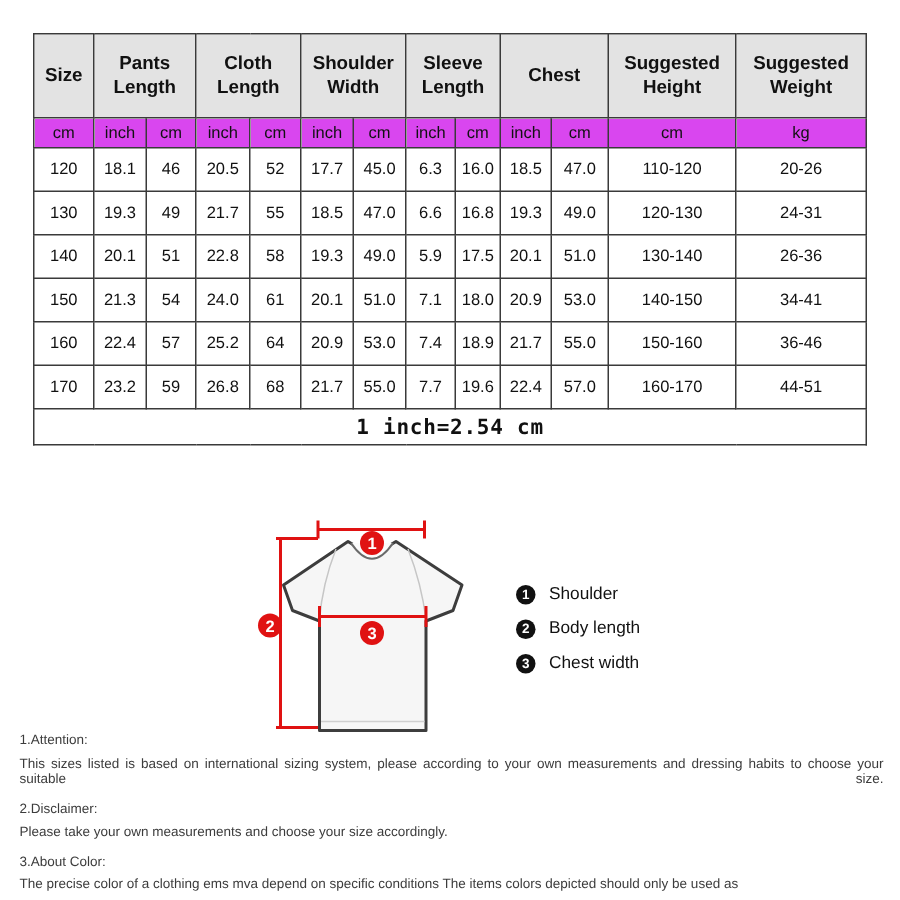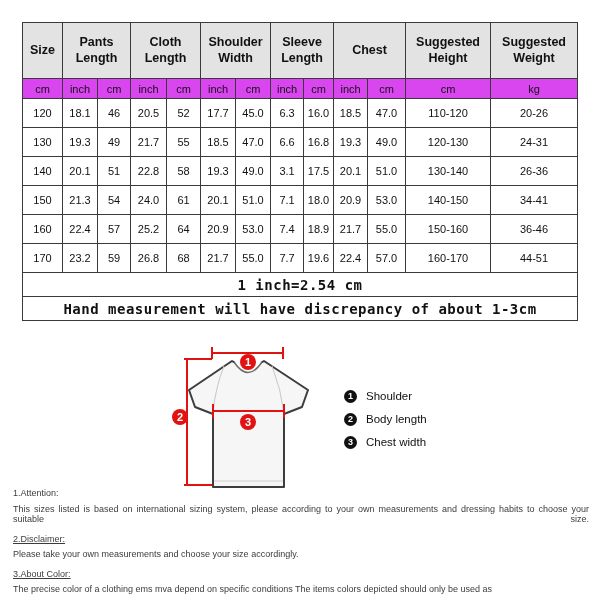--- a/index.html
+++ b/index.html
@@ -87,21 +87,21 @@
   
   .notes {
     position: absolute;
     left: 8px; top: 483px;
     width: 586px;
     font-size: 9px;
     line-height: 10.5px;
     color: #3c3c3c;
   }
   .notes p { margin: 5px; }
-  .notes p.section-gap { margin-top: 9px; text-decoration: underline; }
+  .notes p.section-gap { margin-top: 9px; }
   .notes p.stretch {
     text-align: justify;
     text-align-last: justify;
   }
 </style>
 </head>
 <body>
 
 <table class="size-table">
   <colgroup>
@@ -178,21 +178,21 @@
         <td>24-31</td>
       </tr>
       <tr>
         <td>140</td>
         <td>20.1</td>
         <td>51</td>
         <td>22.8</td>
         <td>58</td>
         <td>19.3</td>
         <td>49.0</td>
-        <td>3.1</td>
+        <td>5.9</td>
         <td>17.5</td>
         <td>20.1</td>
         <td>51.0</td>
         <td>130-140</td>
         <td>26-36</td>
       </tr>
       <tr>
         <td>150</td>
         <td>21.3</td>
         <td>54</td>
@@ -234,23 +234,20 @@
         <td>19.6</td>
         <td>22.4</td>
         <td>57.0</td>
         <td>160-170</td>
         <td>44-51</td>
       </tr>
     </tbody>
   <tfoot>
     <tr>
       <td colspan="13">1 inch=2.54 cm</td>
-    </tr>
-    <tr>
-      <td colspan="13">Hand measurement will have discrepancy of about 1-3cm</td>
     </tr>
   </tfoot>
 </table>
 
 <svg class="diagram-svg" width="170" height="150" viewBox="0 0 170 150">
 
   <g>
     <path d="M74,16 Q90,27 106,16 L150,45 L144,62 L126,69 L126,142 L55,142 L55,69 L37,62 L31,45 Z" fill="#f6f6f6" stroke="#3d3d3d" stroke-width="2" stroke-linejoin="round"></path>
     <path d="M76,17 Q90,38 104,17" fill="#fbfbfb" stroke="#6a6a6a" stroke-width="1.4"></path>
     <path d="M66,21 Q57,44 55,68" stroke="#c6c6c6" stroke-width="1" fill="none"></path>

